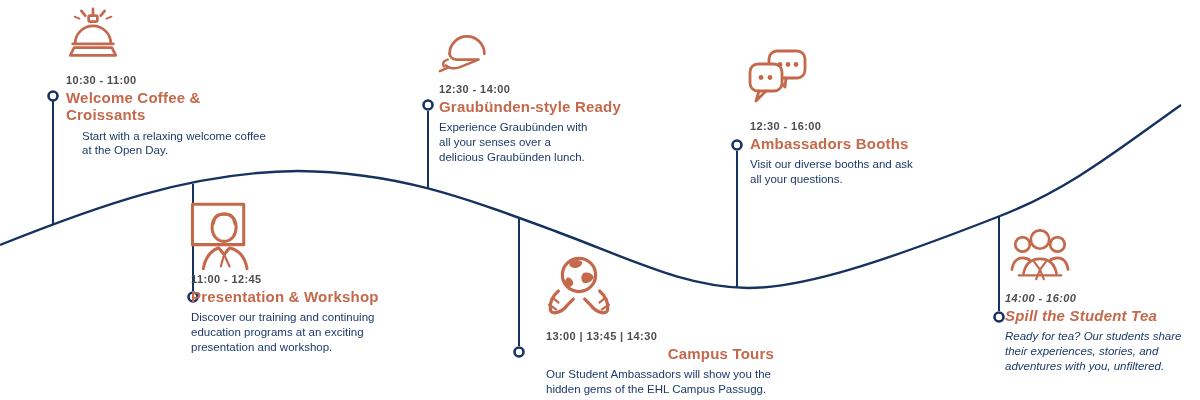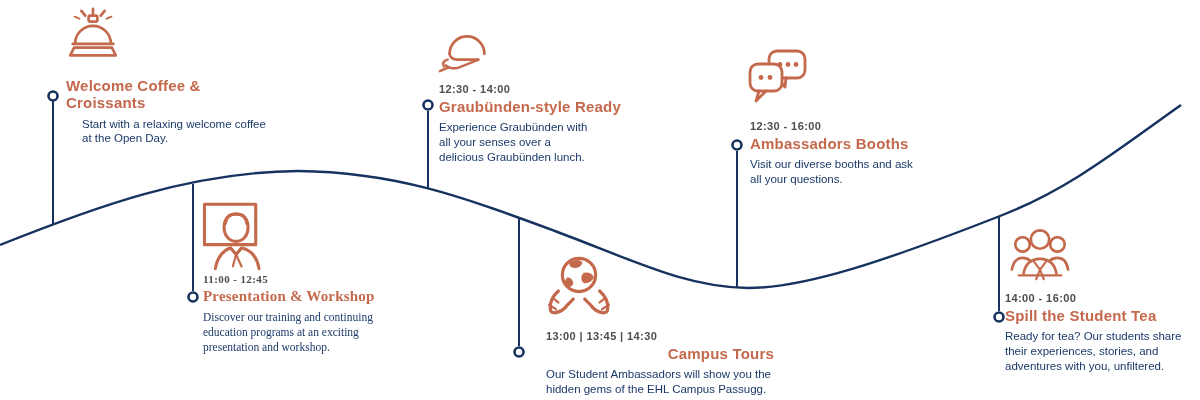--- a/index.html
+++ b/index.html
@@ -16,25 +16,25 @@
   .dot{fill:#fff;stroke:var(--line);stroke-width:2.6px;}
   .event{position:absolute;}
   .icon{position:absolute;}
   .icon svg{stroke:var(--orange);fill:none;stroke-width:2.8;stroke-linecap:round;stroke-linejoin:round;}
   .icon svg .fill{fill:var(--orange);stroke:none;}
   .icon svg .wh{fill:#fff;}
   .time{font-size:11px;font-weight:700;color:var(--time);letter-spacing:.4px;white-space:nowrap;}
   .title{font-size:15px;font-weight:700;color:var(--orange);line-height:1.16;letter-spacing:.2px;margin-top:3px;}
   .desc{font-size:11.5px;color:var(--navy);line-height:1.27;margin-top:5px;}
   .ev1{left:66px;top:74px;}  .ev1 .icon{left:-4px;top:-68px;}  .ev1 .title{max-width:140px;} .ev1 .desc{width:196px;margin-left:16px;}
-  .ev2{left:203px;top:273px;font-family:Liberation Serif, serif;}.ev2 .icon{left:-3px;top:-72px;}  .ev2 .title{white-space:nowrap;} .ev2 .desc{width:202px;}
+  .ev2{left:191px;top:273px;}.ev2 .icon{left:-3px;top:-72px;}  .ev2 .title{white-space:nowrap;} .ev2 .desc{width:202px;}
   .ev3{left:439px;top:83px;} .ev3 .icon{left:-3px;top:-64px;}  .ev3 .title{white-space:nowrap;} .ev3 .desc{width:158px;}
   .ev4{left:546px;top:330px;}.ev4 .icon{left:-4px;top:-78px;}  .ev4 .title{white-space:nowrap;text-align:right;} .ev4 .desc{width:228px;}
   .ev5{left:750px;top:120px;}.ev5 .icon{left:-4px;top:-73px;}  .ev5 .title{white-space:nowrap;} .ev5 .desc{width:172px;}
-  .ev6{left:1005px;top:292px;}.ev6 .icon{left:4px;top:-67px;}  .ev6 .title{white-space:nowrap;} .ev6 .desc{width:186px;}
+  .ev6{left:1005px;top:292px;font-style:italic;}.ev6 .icon{left:4px;top:-67px;}  .ev6 .title{white-space:nowrap;} .ev6 .desc{width:186px;}
 </style>
 </head>
 <body>
 
 <div id="stage">
 
   <svg id="wave-svg" width="1200" height="400" viewBox="0 0 1200 400">
     <path class="curve" d="M 0 245 C 95 207, 190 172, 298 171 C 395 172, 460 196, 555 231 C 635 261, 685 287, 748 288 C 805 288, 885 261, 1000 216 C 1070 189, 1120 148, 1181 105"></path>
     <line class="connector" x1="53" y1="101" x2="53" y2="224"></line>
     <line class="connector" x1="193" y1="184" x2="193" y2="291"></line>
@@ -57,20 +57,21 @@
           <path d="M24 9 L20 4"></path>
           <path d="M40 9 L44 4"></path>
         <path d="M18 12 l-5 -2" stroke-width="2"></path>
           <path d="M46 12 l5 -2" stroke-width="2"></path>
         <rect x="27.5" y="9" width="9" height="6" rx="1.5"></rect>
         <path d="M13.5 38 a18.5 18.5 0 0 1 37 0"></path>
         <path d="M11 38 h42"></path>
         <path d="M12.5 42 L8.5 50 H55.5 L51.5 42 Z"></path>
       </svg>
     </span>
+    <div class="time">10:30 - 11:00</div>
     <div class="title">Welcome Coffee &amp; Croissants</div>
     <div class="desc">Start with a relaxing welcome coffee at the Open Day.</div>
   </article>
 
   <article class="event ev2">
     <span class="icon" style="width:70px;height:72px">
       <svg width="70" height="72" viewBox="0 0 64 66">
         <rect x="4" y="3" width="47" height="37"></rect>
         <path class="wh" d="M33 12 c7 0 11 5 11 12 c0 7 -4 13 -11 13 c-7 0 -11 -6 -11 -13 c0 -7 4 -12 11 -12 Z"></path>
         <path d="M23 21 q1 -9 10 -9 q9 0 10 9"></path>

